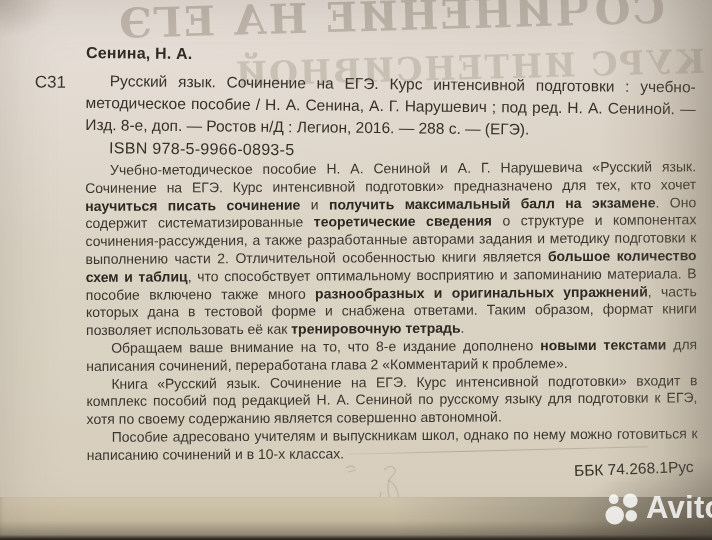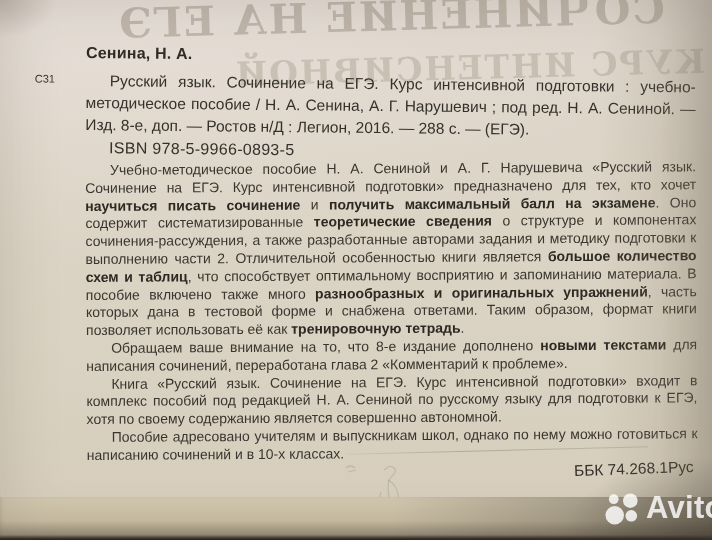--- a/index.html
+++ b/index.html
@@ -87,21 +87,21 @@
   .header-block {
     position: absolute; left: 0; top: 0; width: 712px;
     transform: rotate(0.6deg); transform-origin: 85px 60px;
   }
   .author {
     position: absolute; left: 86px; top: 44px;
     font-size: 16px; font-weight: 700; letter-spacing: 0.2px; color: #302c25;
   }
   .class-code {
     position: absolute; left: 35px; top: 73px;
-    font-size: 11px; color: #3a362f; text-align: center;
+    font-size: 17px; color: #3a362f; text-align: center;
   }
   .bib {
     position: absolute; left: 86px; top: 70px; width: 610px;
     font-size: 15.5px; line-height: 22px;
     text-align: justify; text-indent: 24px;
     color: #35312a;
   }
   .isbn {
     position: absolute; left: 110px; top: 139px;
     font-size: 16px; letter-spacing: 0.3px; color: #35312a;

